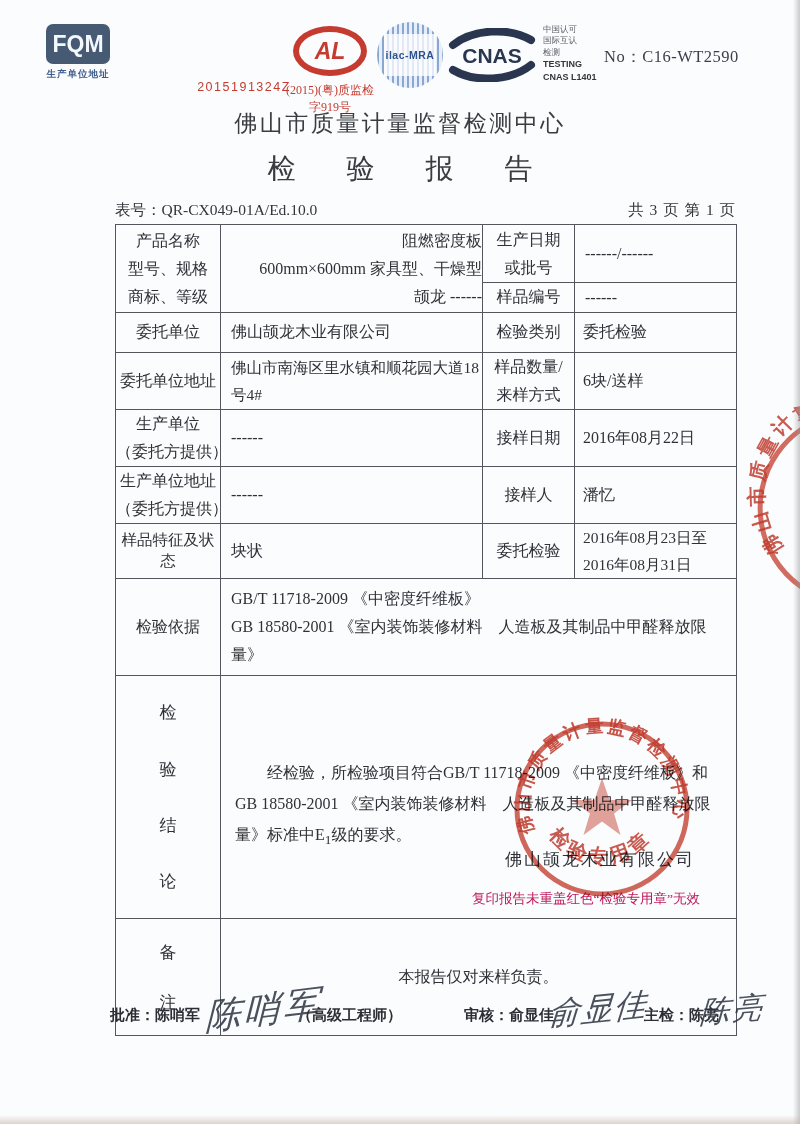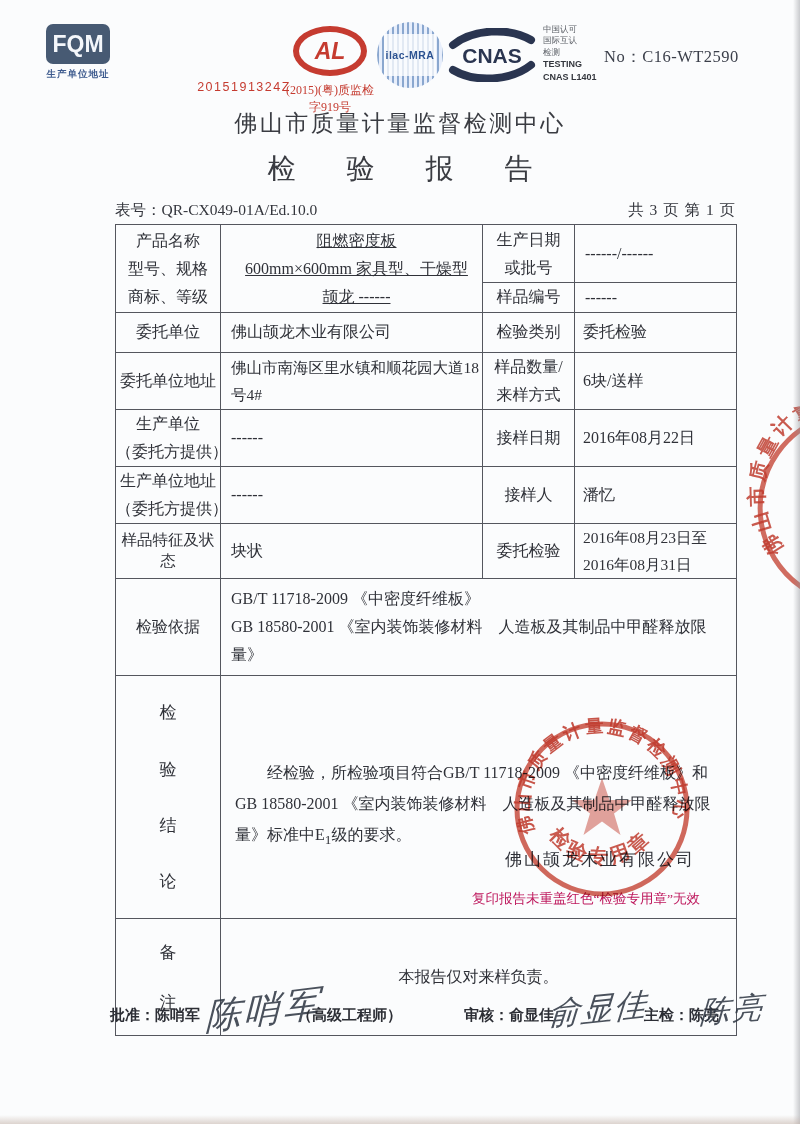--- a/index.html
+++ b/index.html
@@ -48,21 +48,21 @@
 
   
   table.info { position:absolute; left:115px; top:224px; width:621px;
     border-collapse:collapse; table-layout:fixed; }
   table.info { border:1.5px solid #45474e; }
   table.info td { border:1px solid #54565e; font-size:16px; color:#2f3138;
     vertical-align:middle; overflow:hidden; }
   td.lab { text-align:center; }
   td.val { text-align:left; padding-left:10px; }
   .blk { display:block; line-height:1.75; white-space:nowrap; }
-  .ctr .blk { text-align:center;text-decoration:underline; }
+  .ctr .blk { text-align:right; }
   .fs15 { font-size:15.5px !important; }
   .pl8 { padding-left:8px !important; }
 
   
   .vwrap { display:flex; flex-direction:column; justify-content:space-around;
     align-items:center; }
   .vwrap span { font-size:17px; }
 
   td.concl-cell { position:relative; vertical-align:top; }
   .concl-text { margin:16px 10px 0 14px; text-indent:2em; line-height:1.95;

